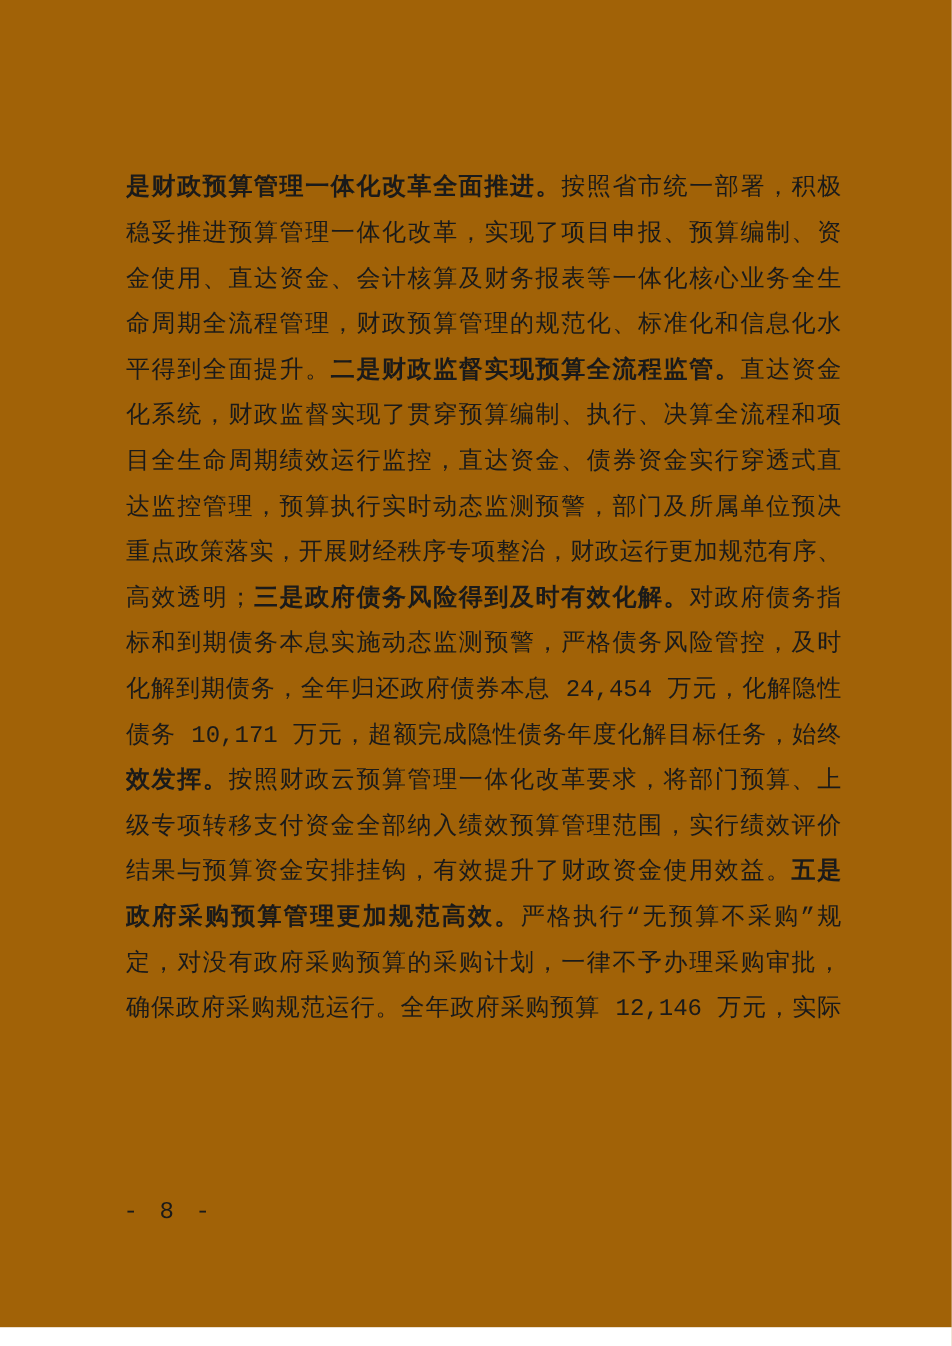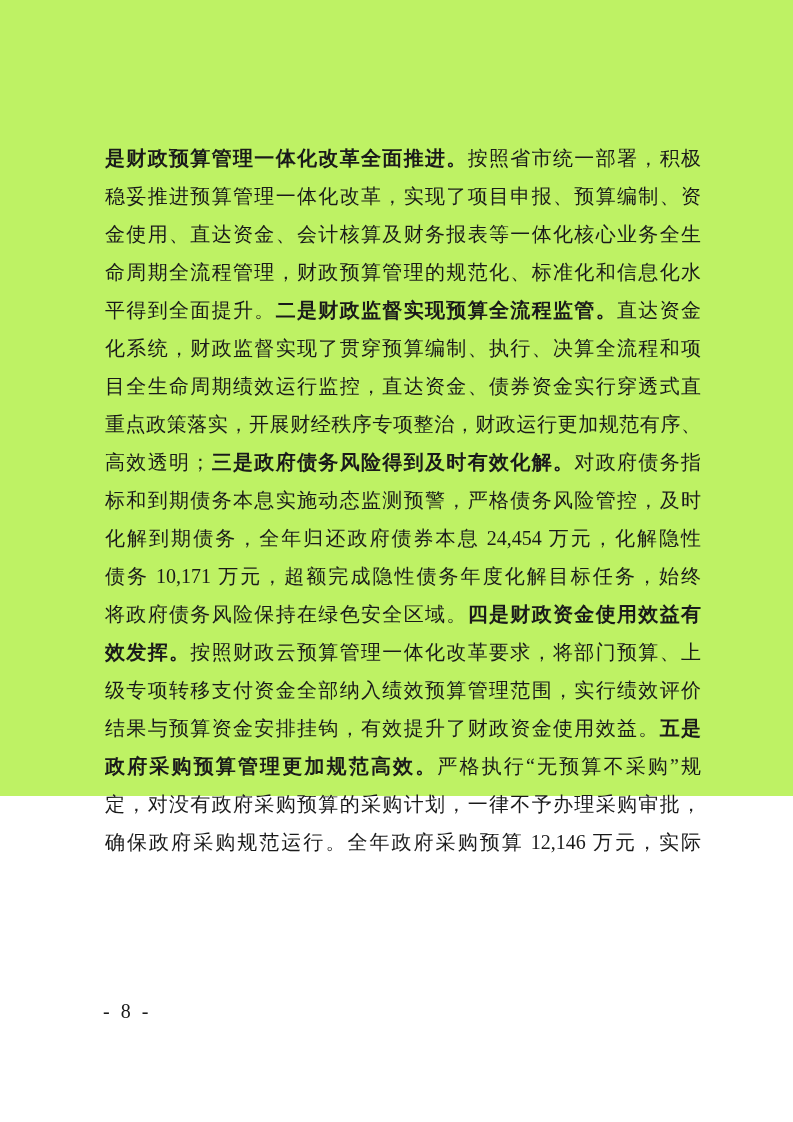--- a/index.html
+++ b/index.html
@@ -12,22 +12,23 @@
     height: 1122px;
     position: relative;
     overflow: hidden;
     font-family: "Liberation Serif", "DejaVu Serif", serif;
     color: #1a1a1a;
   }
   .page {
     position: absolute;
     top: 0; left: 0;
     width: 793px;
-    height: 796px;
-    background: #bef264;
+    height: 1106px;
+    background: #a16207;
+    font-family: Liberation Mono, monospace;
   }
   .body-text {
     position: absolute;
     top: 139px;
     left: 105px;
     width: 596px;
   }
   .text-line {
     height: 38px;
     line-height: 38px;
@@ -57,26 +58,26 @@
 
 <div class="page">
   <div class="body-text">
       <div class="text-line"><span class="bold">是财政预算管理一体化改革全面推进。</span><span>按照省市统一部署，积极</span></div>
       <div class="text-line"><span>稳妥推进预算管理一体化改革，实现了项目申报、预算编制、资</span></div>
       <div class="text-line"><span>金使用、直达资金、会计核算及财务报表等一体化核心业务全生</span></div>
       <div class="text-line"><span>命周期全流程管理，财政预算管理的规范化、标准化和信息化水</span></div>
       <div class="text-line"><span>平得到全面提升。</span><span class="bold">二是财政监督实现预算全流程监管。</span><span>直达资金</span></div>
       <div class="text-line"><span>化系统，财政监督实现了贯穿预算编制、执行、决算全流程和项</span></div>
       <div class="text-line"><span>目全生命周期绩效运行监控，直达资金、债券资金实行穿透式直</span></div>
+      <div class="text-line"><span>达监控管理，预算执行实时动态监测预警，部门及所属单位预决</span></div>
       <div class="text-line"><span>重点政策落实，开展财经秩序专项整治，财政运行更加规范有序、</span></div>
       <div class="text-line"><span>高效透明；</span><span class="bold">三是政府债务风险得到及时有效化解。</span><span>对政府债务指</span></div>
       <div class="text-line"><span>标和到期债务本息实施动态监测预警，严格债务风险管控，及时</span></div>
       <div class="text-line"><span>化解到期债务，全年归还政府债券本息 24,454 万元，化解隐性</span></div>
       <div class="text-line"><span>债务 10,171 万元，超额完成隐性债务年度化解目标任务，始终</span></div>
-      <div class="text-line"><span>将政府债务风险保持在绿色安全区域。</span><span class="bold">四是财政资金使用效益有</span></div>
       <div class="text-line"><span class="bold">效发挥。</span><span>按照财政云预算管理一体化改革要求，将部门预算、上</span></div>
       <div class="text-line"><span>级专项转移支付资金全部纳入绩效预算管理范围，实行绩效评价</span></div>
       <div class="text-line"><span>结果与预算资金安排挂钩，有效提升了财政资金使用效益。</span><span class="bold">五是</span></div>
       <div class="text-line"><span class="bold">政府采购预算管理更加规范高效。</span><span>严格执行“无预算不采购”规</span></div>
       <div class="text-line"><span>定，对没有政府采购预算的采购计划，一律不予办理采购审批，</span></div>
       <div class="text-line"><span>确保政府采购规范运行。全年政府采购预算 12,146 万元，实际</span></div>
     </div>
   <div class="page-number">- 8 -</div>
 </div>
 

